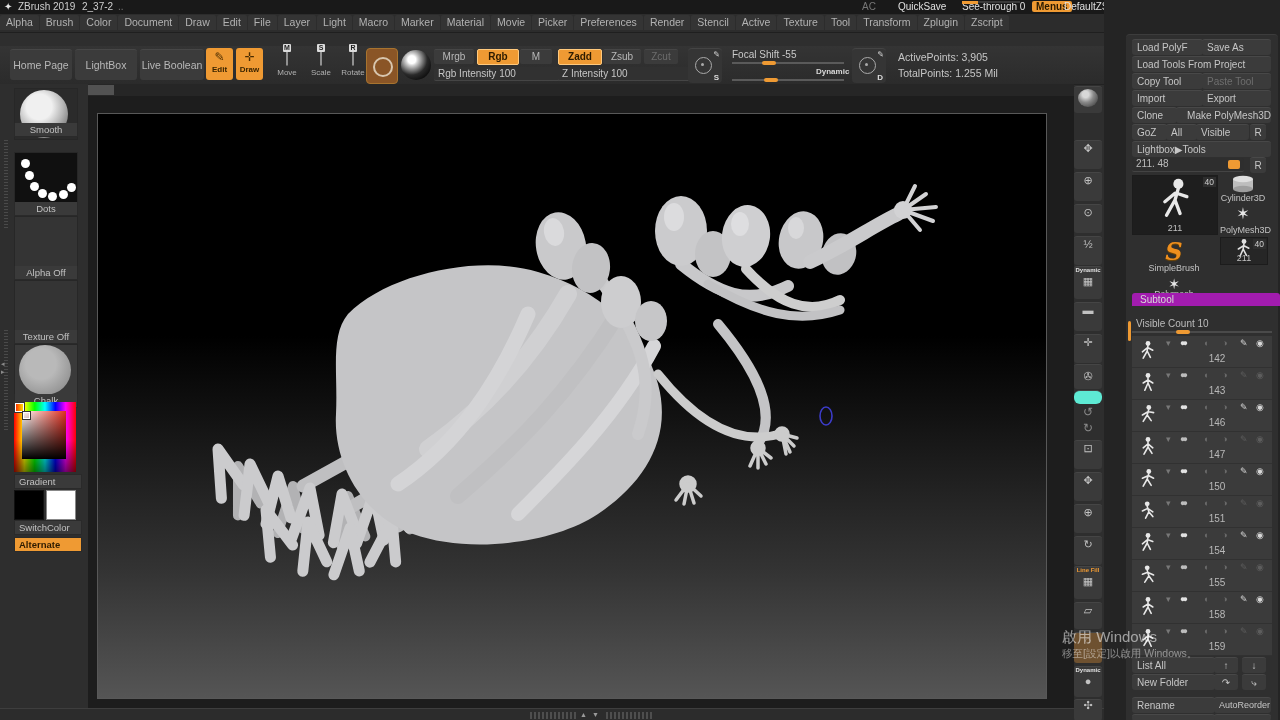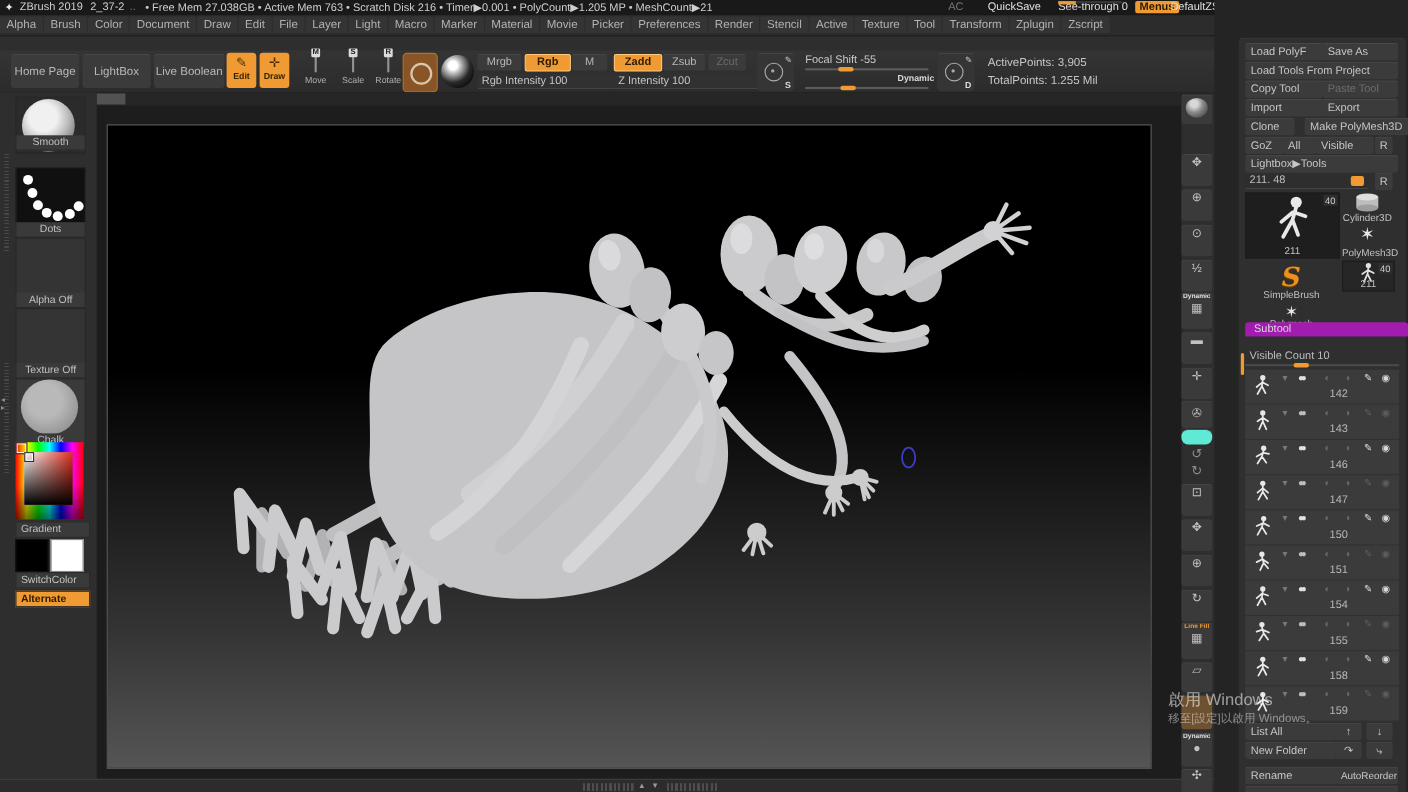--- a/index.html
+++ b/index.html
@@ -155,21 +155,20 @@
 </head>
 <body>
 
 <div id="app">
 
   <div id="titlebar" class="abs">
     <span style="left:4px;color:#e8e8e8;">✦</span>
     <span style="left:18px;">ZBrush 2019</span>
     <span style="left:82px;">2_37-2</span>
     <span style="left:118px;" class="tb-dim">..</span>
-    <span style="left:132px;">• Free Mem 27.038GB • Active Mem 763 • Scratch Disk 216 •  Timer▶0.001 • PolyCount▶1.205 MP  • MeshCount▶21</span>
     <span style="left:862px;" class="tb-dim">AC</span>
     <span style="left:898px;color:#e0e0e0;">QuickSave</span>
     <span style="left:962px;color:#e0e0e0;">See-through 0</span>
     <span class="seetrack"></span>
     <span class="seethumb"></span>
     <span style="left:1032px;top:1px;" class="menus-btn">Menus</span>
     <span style="left:1064px;color:#e0e0e0;">DefaultZScript</span>
     <span style="left:1142px;" class="winglyph">◂▮▮▸</span>
     <span style="left:1172px;" class="winglyph">◂⧉</span>
     <span style="left:1192px;" class="winglyph">⧉▸</span>
@@ -519,21 +518,21 @@
   <div id="rightpanel" class="abs">
     <div id="palette">
       <div class="pbtn" style="left:6px;top:4px;width:66px;">Load PolyF</div>
       <div class="pbtn" style="left:76px;top:4px;width:64px;">Save As</div>
       <div class="pbtn" style="left:6px;top:21px;width:134px;">Load Tools From Project</div>
       <div class="pbtn" style="left:6px;top:38px;width:66px;">Copy Tool</div>
       <div class="pbtn dis" style="left:76px;top:38px;width:64px;">Paste Tool</div>
       <div class="pbtn" style="left:6px;top:55px;width:66px;">Import</div>
       <div class="pbtn" style="left:76px;top:55px;width:64px;">Export</div>
       <div class="pbtn" style="left:6px;top:72px;width:40px;">Clone</div>
-      <div class="pbtn" style="left:60px;top:72px;width:90px;">Make PolyMesh3D</div>
+      <div class="pbtn" style="left:50px;top:72px;width:90px;text-align:right;">Make PolyMesh3D</div>
       <div class="pbtn" style="left:6px;top:89px;width:30px;">GoZ</div>
       <div class="pbtn" style="left:40px;top:89px;width:26px;">All</div>
       <div class="pbtn" style="left:70px;top:89px;width:48px;">Visible</div>
       <div class="pbtn ctr" style="left:124px;top:89px;width:16px;">R</div>
       <div class="pbtn" style="left:6px;top:106px;width:134px;">Lightbox▶Tools</div>
       <div class="pslider" style="left:6px;top:123px;width:112px;">
         <span class="lab">211. 48</span>
         <span class="hnd" style="left:96px;"></span>
       </div>
       <div class="pbtn ctr" style="left:124px;top:122px;width:16px;">R</div>

